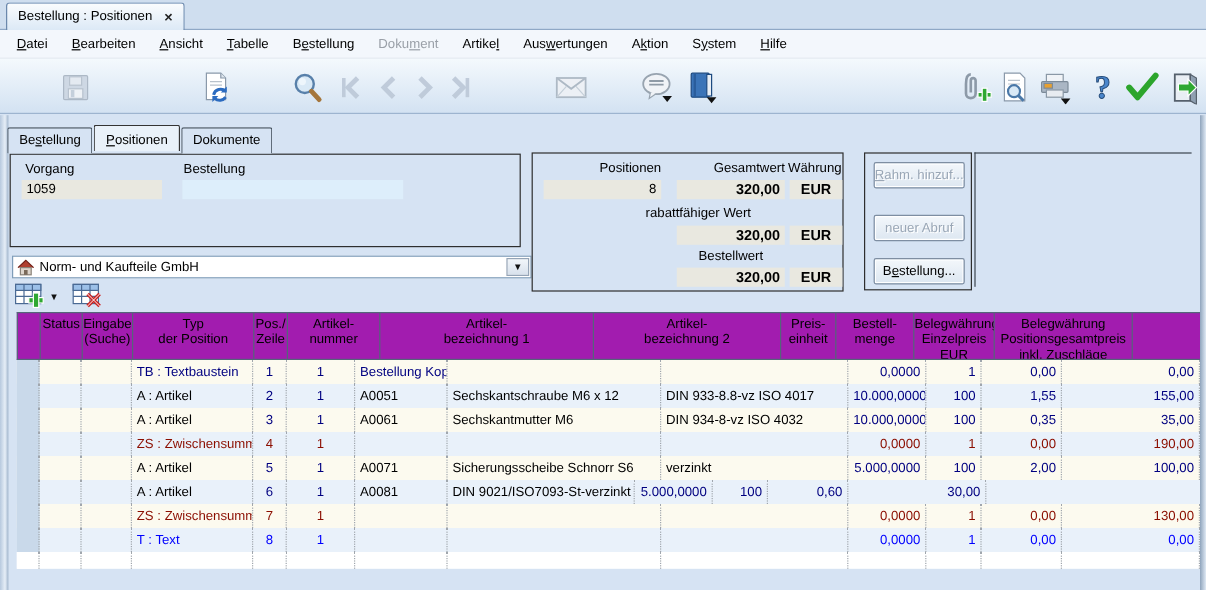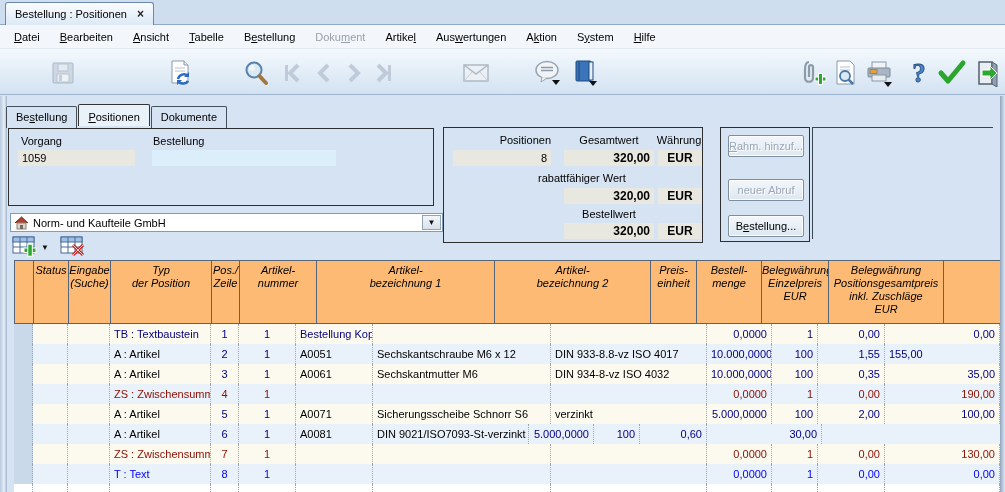--- a/index.html
+++ b/index.html
@@ -67,21 +67,21 @@
   
   .push-btn { position:absolute; left:7px; width:76px; height:22px;
               background:linear-gradient(#f3f7fb,#dde7f1); border:1px solid #7e8ea2;
               border-radius:2px; display:flex; align-items:center; justify-content:center;
               box-shadow:inset 0 0 0 1px #fff; }
   .push-btn.disabled { color:#9aa7b6; text-shadow:1px 1px 0 #fff; }
 
   
   .grid { position:absolute; left:14px; top:164px; width:986px; }
   .ghead { display:flex; border-top:1px solid #55657a; border-bottom:1px solid #55657a;
-           border-left:1px solid #55657a; background:#fdba74; height:64px;font-style:italic; }
+           border-left:1px solid #55657a; background:#a21caf; height:40px; }
   .ghead .hcell { border-right:1px solid #55657a; padding-top:3px; text-align:center;
                   white-space:pre-line; line-height:13px; overflow:hidden; }
   .grow { display:flex; height:20px; }
   .grow .cell { border-right:1px dotted #a0a6ad; line-height:20px; padding:0 4px;
                 white-space:nowrap; overflow:hidden; }
   .grow .sel { border-right:1px dotted #a0a6ad; background:#c9d9ea; }
   .gfill .sel { background:#fff; }
 </style>
 </head>
 <body>
@@ -276,21 +276,21 @@
           <line x1="15" y1="2" x2="15" y2="18" stroke="#4a6a94"></line>
           <line x1="1" y1="12" x2="22" y2="12" stroke="#4a6a94"></line>
           <path d="M13 10 L23 20 M23 10 L13 20" stroke="#cc2222" stroke-width="3"></path>
           <path d="M13 10 L23 20 M23 10 L13 20" stroke="#fff" stroke-width="0.8"></path>
         </svg>
     </div>
 
     <div class="gbox" style="left:443px; top:31px; width:260px; height:116px;">
       <span class="lbl" style="left:9px; top:6px; width:98px; text-align:right;">Positionen</span>
       <div class="fld grey r" style="left:9px; top:22px; width:98px;">8</div>
-      <span class="lbl" style="left:120px; top:6px; width:90px; text-align:center;">Gesamtwert</span>
+      <span class="lbl" style="left:120px; top:6px; width:90px; text-align:right;">Gesamtwert</span>
       <div class="fld grey r bold" style="left:120px; top:22px; width:90px;">320,00</div>
       <span class="lbl" style="left:212px; top:6px; width:46px; text-align:center;">Währung</span>
       <div class="fld grey c bold" style="left:214px; top:22px; width:44px;">EUR</div>
       <span class="lbl" style="left:94px; top:44px; width:130px; ">rabattfähiger Wert</span>
       <div class="fld grey r bold" style="left:120px; top:60px; width:90px;">320,00</div>
       <div class="fld grey c bold" style="left:214px; top:60px; width:44px;">EUR</div>
       <span class="lbl" style="left:100px; top:80px; width:130px; text-align:center;">Bestellwert</span>
       <div class="fld grey r bold" style="left:120px; top:95px; width:90px;">320,00</div>
       <div class="fld grey c bold" style="left:214px; top:95px; width:44px;">EUR</div>
     </div>
@@ -353,21 +353,21 @@
           <div class="cell" style="width: 42px; text-align: left; color: rgb(0, 0, 0);"></div>
           <div class="cell" style="width: 101px; text-align: left; color: rgb(0, 0, 0);">A : Artikel</div>
           <div class="cell" style="width: 28px; text-align: center; color: rgb(0, 0, 128);">2</div>
           <div class="cell" style="width: 57px; text-align: center; color: rgb(0, 0, 128);">1</div>
           <div class="cell" style="width: 77px; text-align: left; color: rgb(0, 0, 0);">A0051</div>
           <div class="cell" style="width: 178px; text-align: left; color: rgb(0, 0, 0);">Sechskantschraube  M6 x 12</div>
           <div class="cell" style="width: 156px; text-align: left; color: rgb(0, 0, 0);">DIN 933-8.8-vz ISO 4017</div>
           <div class="cell" style="width: 65px; text-align: right; color: rgb(0, 0, 128);">10.000,0000</div>
           <div class="cell" style="width: 46px; text-align: right; color: rgb(0, 0, 128);">100</div>
           <div class="cell" style="width: 67px; text-align: right; color: rgb(0, 0, 128);">1,55</div>
-          <div class="cell" style="width: 115px; color: rgb(0, 0, 128);">155,00</div>
+          <div class="cell" style="width: 115px; text-align: right; color: rgb(0, 0, 128);">155,00</div>
         </div>
         <div class="grow" style="background: rgb(252, 250, 239);">
           <div class="sel" style="width: 19px;"></div>
           <div class="cell" style="width: 35px; text-align: left; color: rgb(0, 0, 0);"></div>
           <div class="cell" style="width: 42px; text-align: left; color: rgb(0, 0, 0);"></div>
           <div class="cell" style="width: 101px; text-align: left; color: rgb(0, 0, 0);">A : Artikel</div>
           <div class="cell" style="width: 28px; text-align: center; color: rgb(0, 0, 128);">3</div>
           <div class="cell" style="width: 57px; text-align: center; color: rgb(0, 0, 128);">1</div>
           <div class="cell" style="width: 77px; text-align: left; color: rgb(0, 0, 0);">A0061</div>
           <div class="cell" style="width: 178px; text-align: left; color: rgb(0, 0, 0);">Sechskantmutter M6</div>

